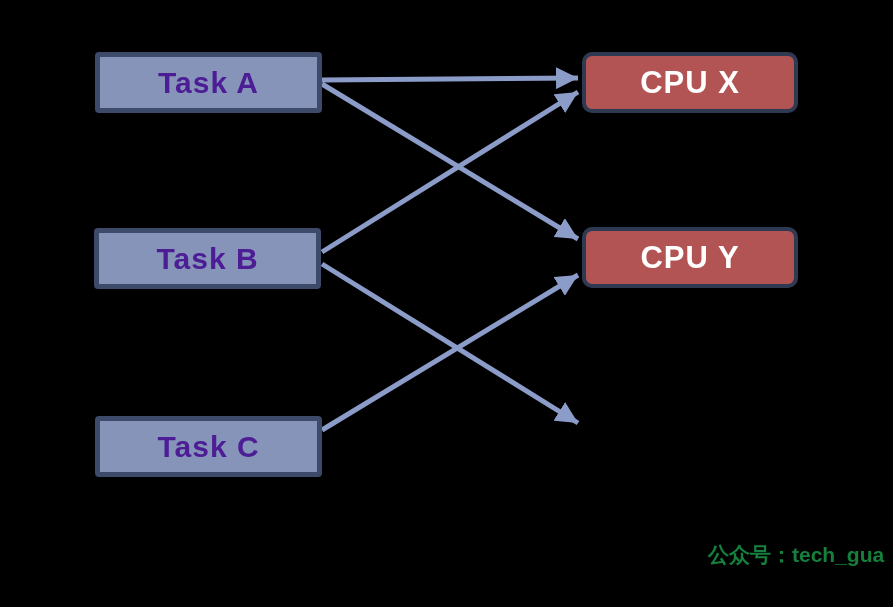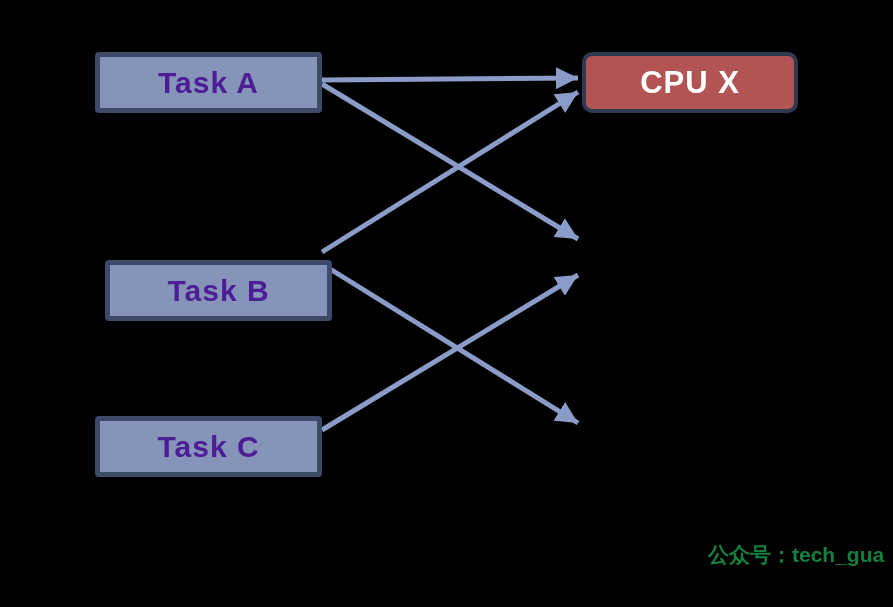--- a/index.html
+++ b/index.html
@@ -44,21 +44,21 @@
   .cpu-node {
     width: 216px;
     height: 61px;
     background: #B25454;
     border: 4px solid #2E3A52;
     border-radius: 10px;
     color: #ffffff;
     font-size: 31px;
   }
   .task-a { left: 95px;  top: 52px;  }
-  .task-b { left: 105px;  top: 228px; margin-top: 32px; }
+  .task-b { left: 94px;  top: 228px; }
   .task-c { left: 95px;  top: 416px; }
   .cpu-x  { left: 582px; top: 52px;  }
   .cpu-y  { left: 582px; top: 227px; }
   .cpu-z  { left: 582px; top: 403px; }
   .watermark {
     position: absolute;
     left: 686px;
     top: 541px;
     width: 200px;
     color: #15803d;
@@ -92,16 +92,19 @@
   <div class="node task-node task-b">
     <span>Task B</span>
   </div>
   <div class="node task-node task-c">
     <span>Task C</span>
   </div>
 
   <div class="node cpu-node cpu-x">
     <span>CPU X</span>
   </div>
+  <div class="node cpu-node cpu-y">
+    <span>CPU Y</span>
+  </div>
 
   <div class="watermark">公众号：tech_gua</div>
 
 </div>
 
 </body></html>

